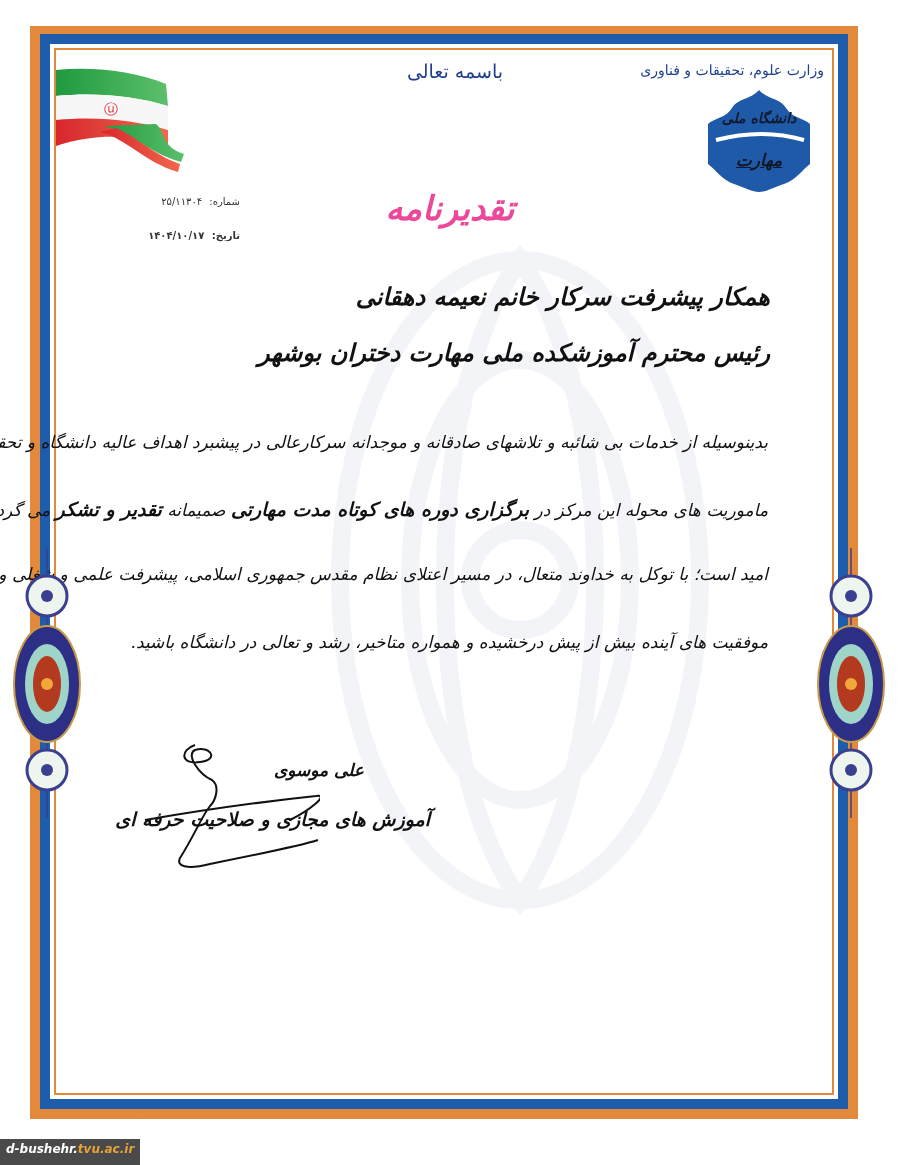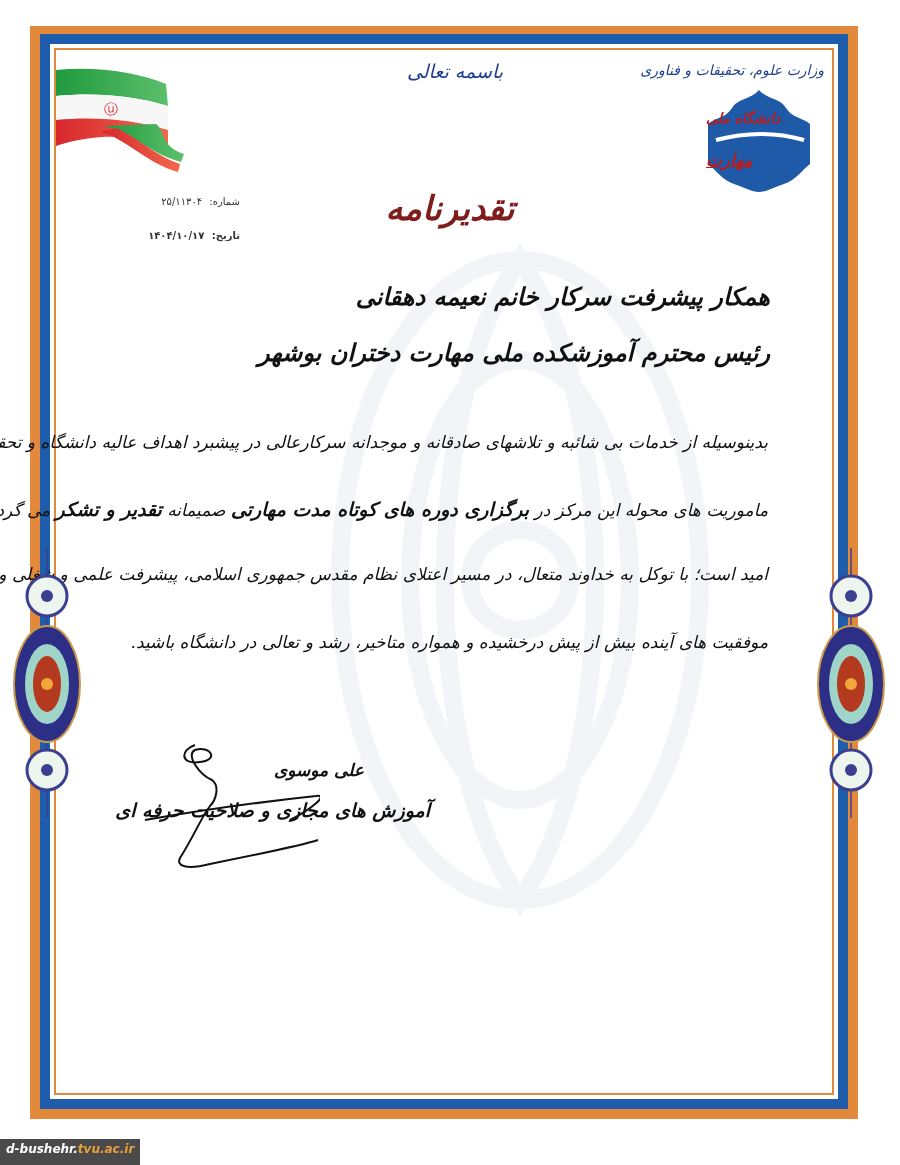--- a/index.html
+++ b/index.html
@@ -38,66 +38,66 @@
 
   
   .watermark {
     position:absolute; left:300px; top:220px; width:440px; height:720px;
     opacity:0.05;
   }
 
   
   .ministry {
     position:absolute; right:76px; top:62px;
-    font-size:14px; color:#1e3f8c; direction:rtl; font-style:italic;
+    font-size:14px; color:#1e3f8c; direction:rtl; 
   }
   .logo {
     position:absolute; left:706px; top:88px; width:106px; height:104px;
   }
   .logo-text {
-    position:absolute; left:0; right:0; text-align:left; color:#b91c1c;
+    position:absolute; left:0; right:0; text-align:center; color:#0f172a;
     font-weight:bold; direction:rtl; font-style:italic;
   }
   .invocation {
     position:absolute; left:0; right:0; top:60px; text-align:center;
     padding-left:10px;
-    font-size:19px; color:#1e3f8c; font-style:italic; direction:rtl;
+    font-size:19px; color:#1e3f8c; direction:rtl;
   }
   .flag { position:absolute; left:56px; top:62px; width:130px; height:120px; }
 
   .meta {
     position:absolute; right:660px; direction:rtl; font-size:10px; color:#333;
     font-family:"DejaVu Sans", sans-serif;
   }
   .meta .lbl { margin-left:4px; }
 
   .doc-title {
     position:absolute; left:0; right:0; top:188px; text-align:center;
-    font-size:34px; font-weight:bold; font-style:italic; direction:rtl; color:#7f1d1d;
+    font-size:34px; font-weight:bold; font-style:italic; direction:rtl; color:#ec4899;
   }
 
   
   .recipient {
     position:absolute; right:130px; direction:rtl; font-weight:bold; font-style:italic;
     font-size:24px; color:#111;
   }
   .para {
     position:absolute; right:132px; direction:rtl; text-align:justify;
     font-size:17px; font-style:italic; color:#111; white-space:nowrap;
   }
   .para b { font-size:19px; }
 
   
   .sig-block {
     position:absolute; right:470px; top:760px; direction:rtl; text-align:right;
     font-weight:bold; font-style:italic; color:#111;
   }
   .sig-block .sig-name { font-size:17px; margin-right:66px; }
   .sig-block .sig-title1 { font-size:19px; margin-top:14px; margin-right:48px; }
-  .sig-block .sig-title2 { font-size:19px; margin-top:19px; }
+  .sig-block .sig-title2 { font-size:19px; margin-top:28px; }
   .signature-svg { position:absolute; left:140px; top:740px; width:180px; height:135px; }
 
   
   .ornament { position:absolute; width:74px; height:270px; }
 
   
   .source-badge {
     position:absolute; left:0; top:1139px; height:32px; padding:0 6px;
     background:#4a4a4a; color:#fff; font-size:12px; line-height:20px;
     font-family:"DejaVu Sans", sans-serif; font-weight:bold; font-style:italic;

